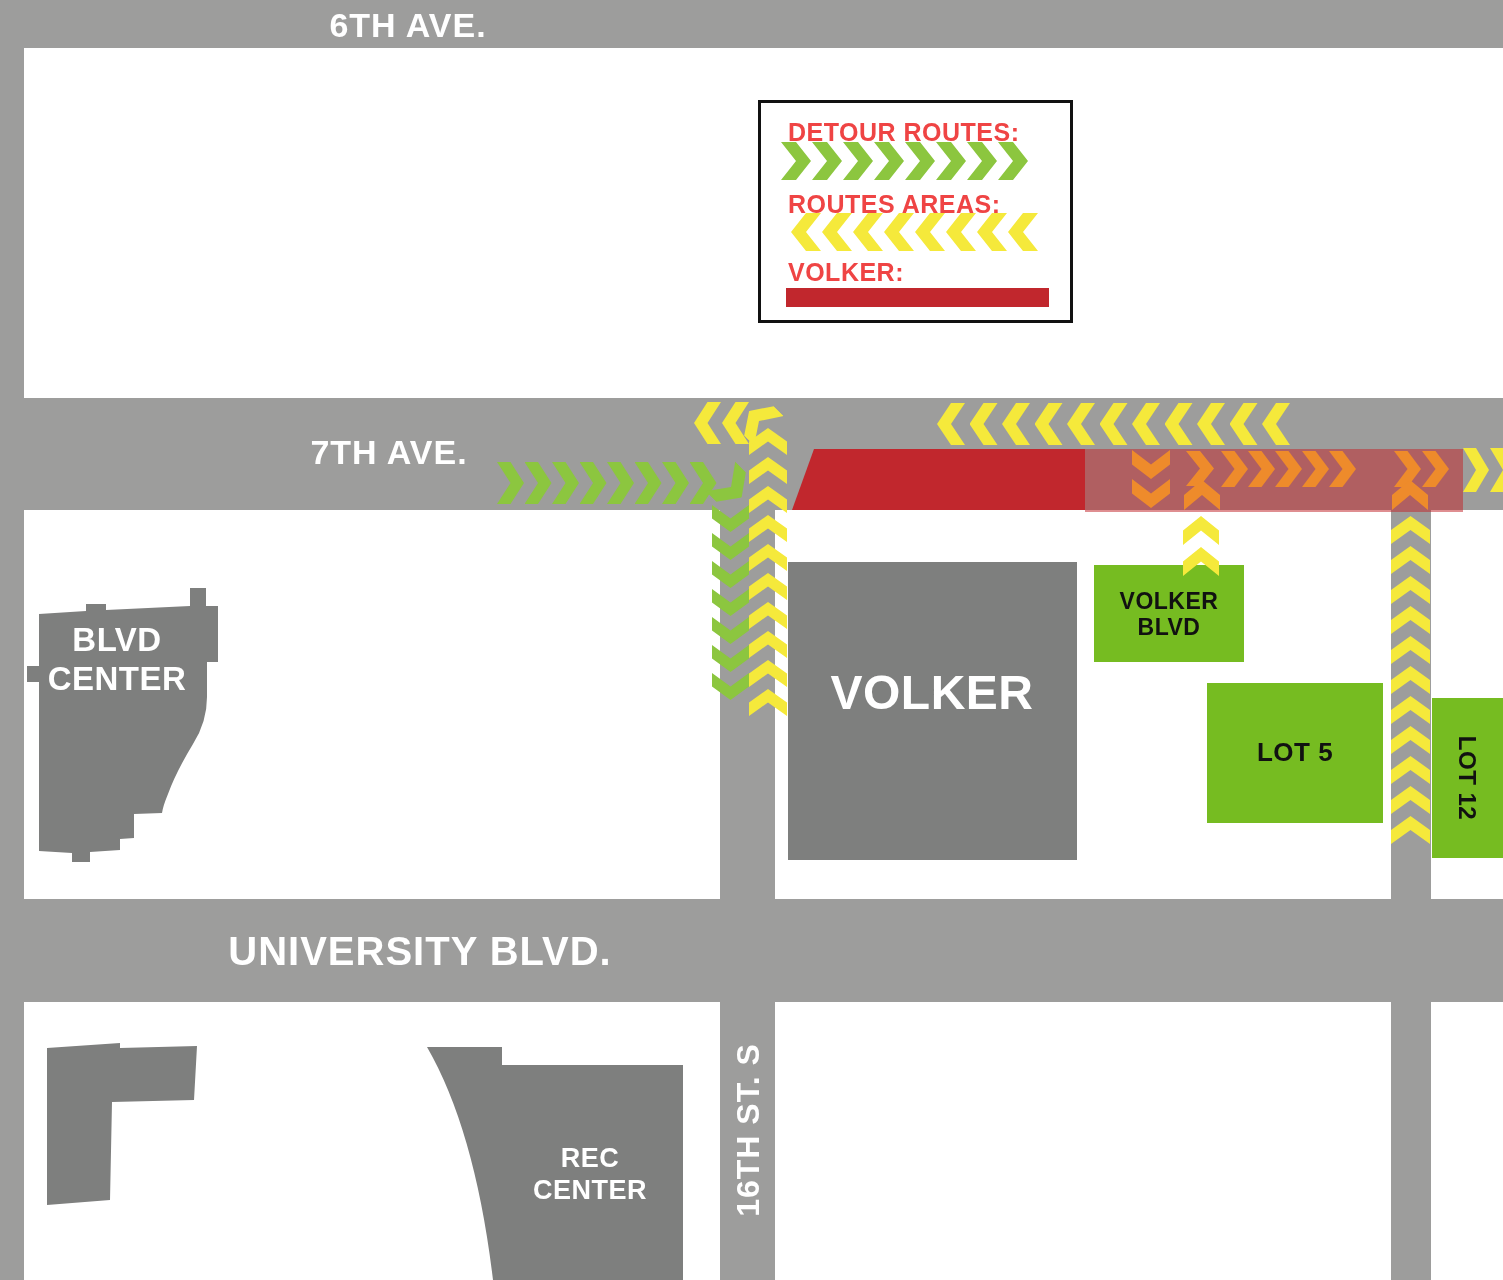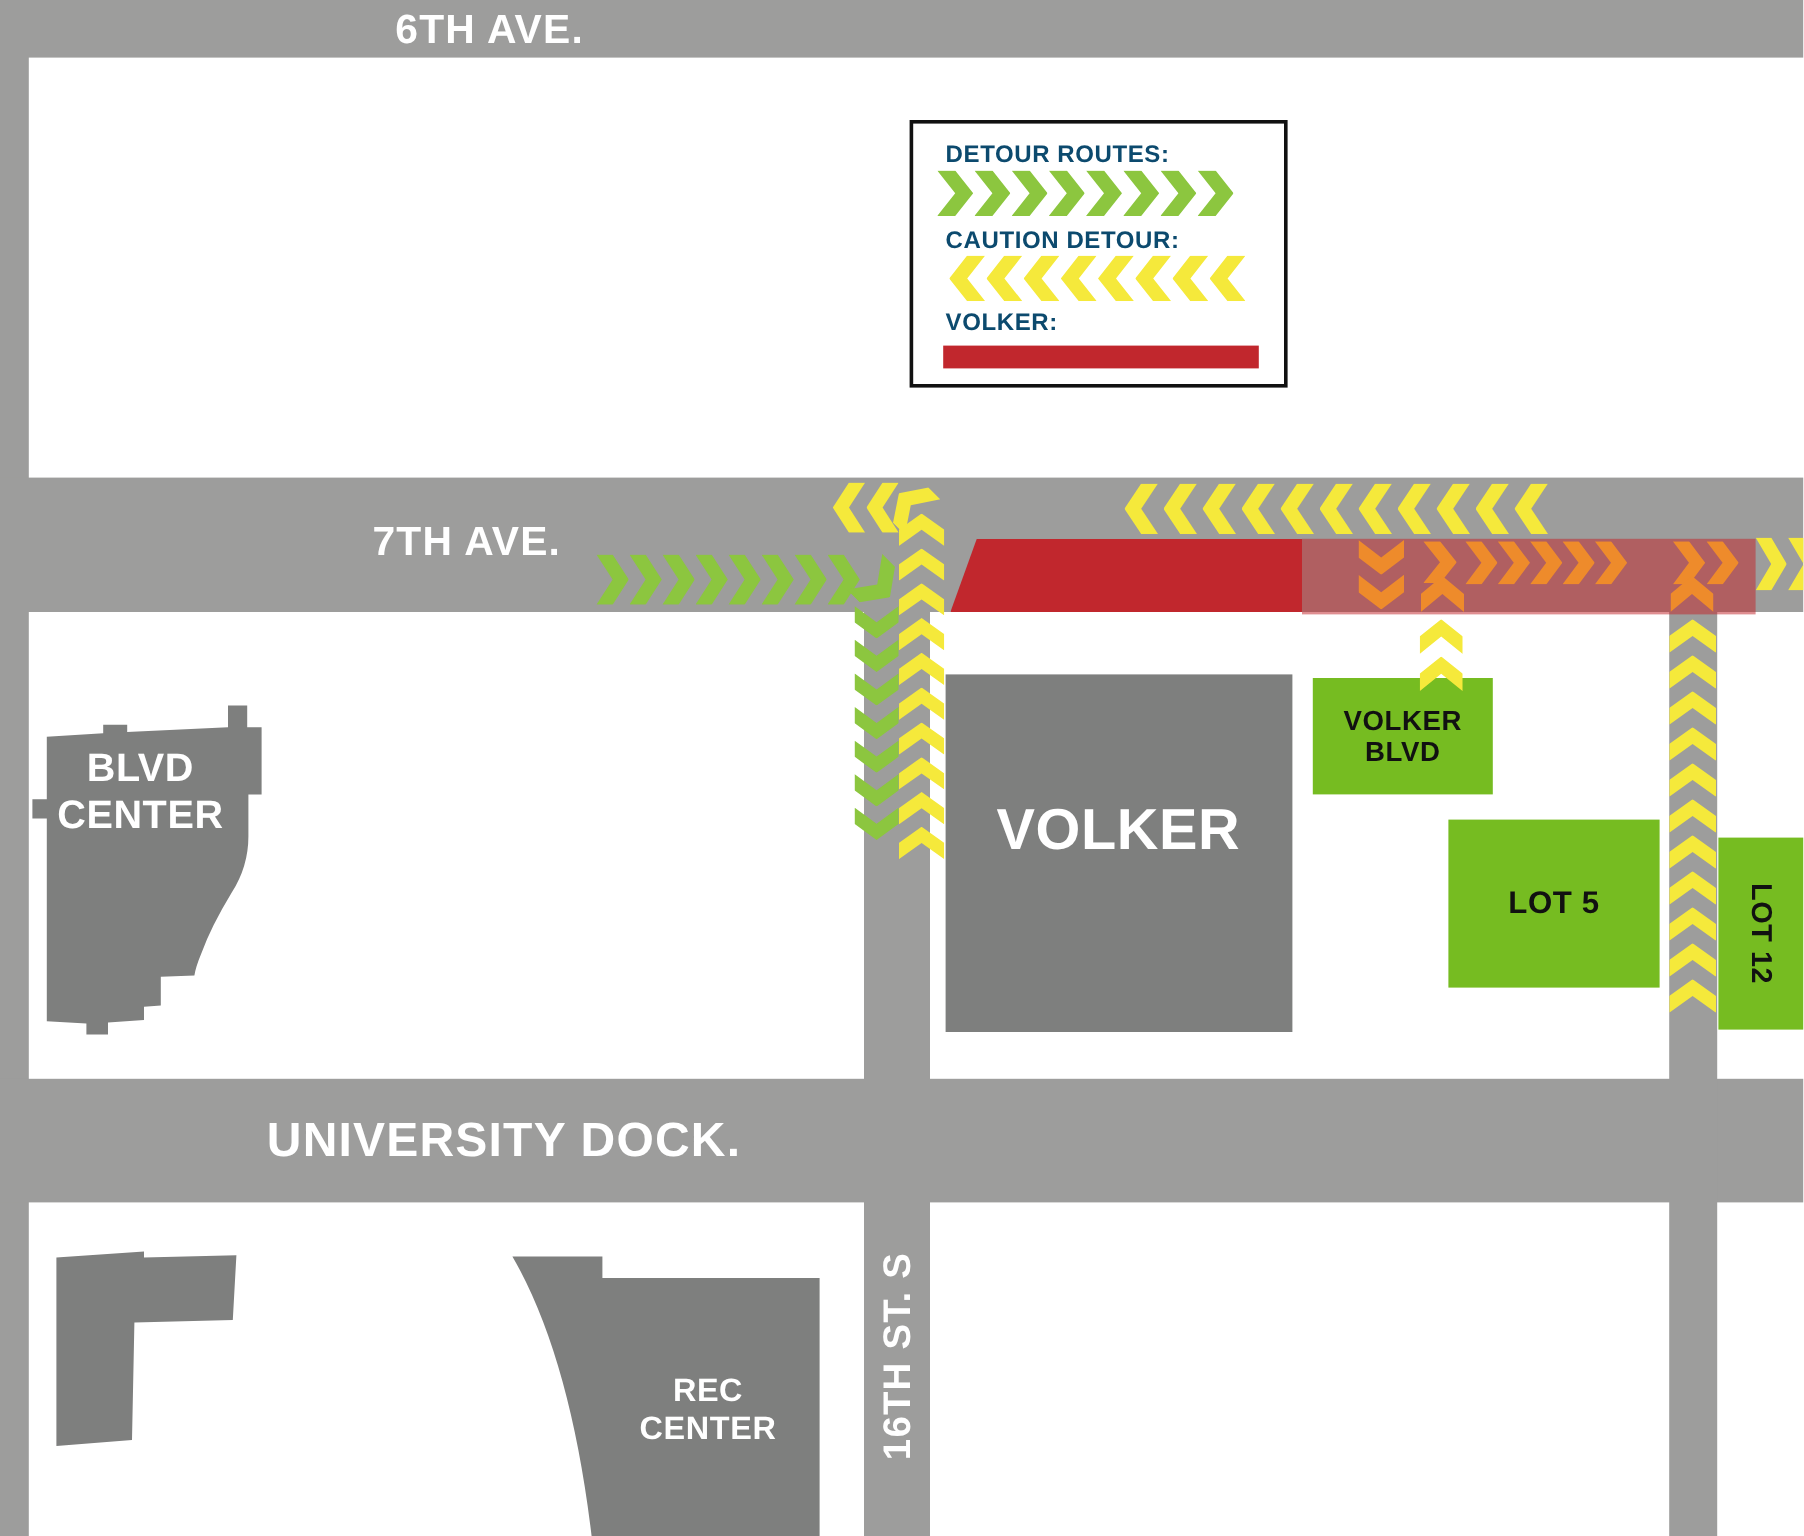--- a/index.html
+++ b/index.html
@@ -38,21 +38,21 @@
   .rot-ccw{transform:translate(-50%,-50%) rotate(-90deg);}
   .rot-cw{transform:translate(-50%,-50%) rotate(90deg);}
   .legend-box{
     left:758px;top:100px;width:315px;height:223px;
     background:#ffffff;border:3px solid #111111;
     box-sizing:border-box;
     z-index:30;
   }
   .legend-label{
     position:absolute;left:27px;
-    color:#0c4a6e;font-size:20px;letter-spacing:0.5px;white-space:nowrap;
+    color:#ef4444;font-size:25px;letter-spacing:0.5px;white-space:nowrap;
   }
   .green-area{background:#76BC21;z-index:12;}
   .chev{position:absolute;}
   #arrows{position:absolute;left:0;top:0;width:1503px;height:1280px;z-index:40;pointer-events:none;}
   #labels{position:absolute;left:0;top:0;width:1503px;height:1280px;z-index:50;pointer-events:none;}
   .closure{background:#C1272D;z-index:20;}
   .caution-zone{background:rgba(193,39,45,0.52);z-index:20;}
   svg.buildings{position:absolute;left:0;top:0;z-index:10;}
 </style>
 </head>
@@ -76,21 +76,21 @@
     <path fill="#7E7F7E" d="M47 1048 L120 1043 L120 1048 L197 1046 L194 1100 L112 1102 L110 1200 L47 1205 Z"></path>
     <path fill="#7E7F7E" d="M427 1047 L502 1047 L502 1065 L683 1065 L683 1280 L493 1280 Q475 1130 427 1047 Z"></path>
   </svg>
 
   <div class="abs green-area" style="left:1094px;top:565px;width:150px;height:97px;"></div>
   <div class="abs green-area" style="left:1207px;top:683px;width:176px;height:140px;"></div>
   <div class="abs green-area" style="left:1432px;top:698px;width:71px;height:160px;"></div>
 
   <div class="abs legend-box">
     <div class="legend-label" style="top:15px;">DETOUR ROUTES:</div>
-    <div class="legend-label" style="top:87px;">CAUTION DETOUR:</div>
+    <div class="legend-label" style="top:87px;">ROUTES AREAS:</div>
     <div class="legend-label" style="top:155px;">VOLKER:</div>
     <div style="position:absolute;left:25px;top:185px;width:263px;height:19px;background:#C1272D;"></div>
   </div>
 
   <div id="arrows">
       <div>
         <div class="chev" style="left: 781px; top: 142px; width: 30px; height: 38px; background: rgb(140, 198, 63); clip-path: polygon(0% 0%, 50% 0%, 100% 50%, 50% 100%, 0% 100%, 50% 50%);"></div>
         <div class="chev" style="left: 812px; top: 142px; width: 30px; height: 38px; background: rgb(140, 198, 63); clip-path: polygon(0% 0%, 50% 0%, 100% 50%, 50% 100%, 0% 100%, 50% 50%);"></div>
         <div class="chev" style="left: 843px; top: 142px; width: 30px; height: 38px; background: rgb(140, 198, 63); clip-path: polygon(0% 0%, 50% 0%, 100% 50%, 50% 100%, 0% 100%, 50% 50%);"></div>
         <div class="chev" style="left: 874px; top: 142px; width: 30px; height: 38px; background: rgb(140, 198, 63); clip-path: polygon(0% 0%, 50% 0%, 100% 50%, 50% 100%, 0% 100%, 50% 50%);"></div>
@@ -206,21 +206,21 @@
         <div class="chev" style="left: 1391px; top: 726px; width: 39px; height: 28px; background: rgb(245, 233, 59); clip-path: polygon(0% 100%, 0% 50%, 50% 0%, 100% 50%, 100% 100%, 50% 50%);"></div>
         <div class="chev" style="left: 1391px; top: 756px; width: 39px; height: 28px; background: rgb(245, 233, 59); clip-path: polygon(0% 100%, 0% 50%, 50% 0%, 100% 50%, 100% 100%, 50% 50%);"></div>
         <div class="chev" style="left: 1391px; top: 786px; width: 39px; height: 28px; background: rgb(245, 233, 59); clip-path: polygon(0% 100%, 0% 50%, 50% 0%, 100% 50%, 100% 100%, 50% 50%);"></div>
         <div class="chev" style="left: 1391px; top: 816px; width: 39px; height: 28px; background: rgb(245, 233, 59); clip-path: polygon(0% 100%, 0% 50%, 50% 0%, 100% 50%, 100% 100%, 50% 50%);"></div>
       </div>
     </div>
 
   <div id="labels">
     <div class="abs street-label" style="left:408px;top:25px;font-size:34px;">6TH AVE.</div>
     <div class="abs street-label" style="left:389px;top:452px;font-size:34px;">7TH AVE.</div>
-    <div class="abs street-label" style="left:420px;top:951px;font-size:40px;">UNIVERSITY DOCK.</div>
+    <div class="abs street-label" style="left:420px;top:951px;font-size:40px;">UNIVERSITY BLVD.</div>
     <div class="abs street-label rot-ccw" style="left:748px;top:1130px;font-size:32px;">16TH ST. S</div>
 
     <div class="abs building-label" style="left:117px;top:660px;font-size:33px;">
       <div>BLVD</div>
       <div>CENTER</div>
     </div>
     <div class="abs building-label" style="left:932px;top:693px;font-size:48px;">VOLKER</div>
     <div class="abs building-label" style="left:590px;top:1175px;font-size:27px;">
       <div>REC</div>
       <div>CENTER</div>

